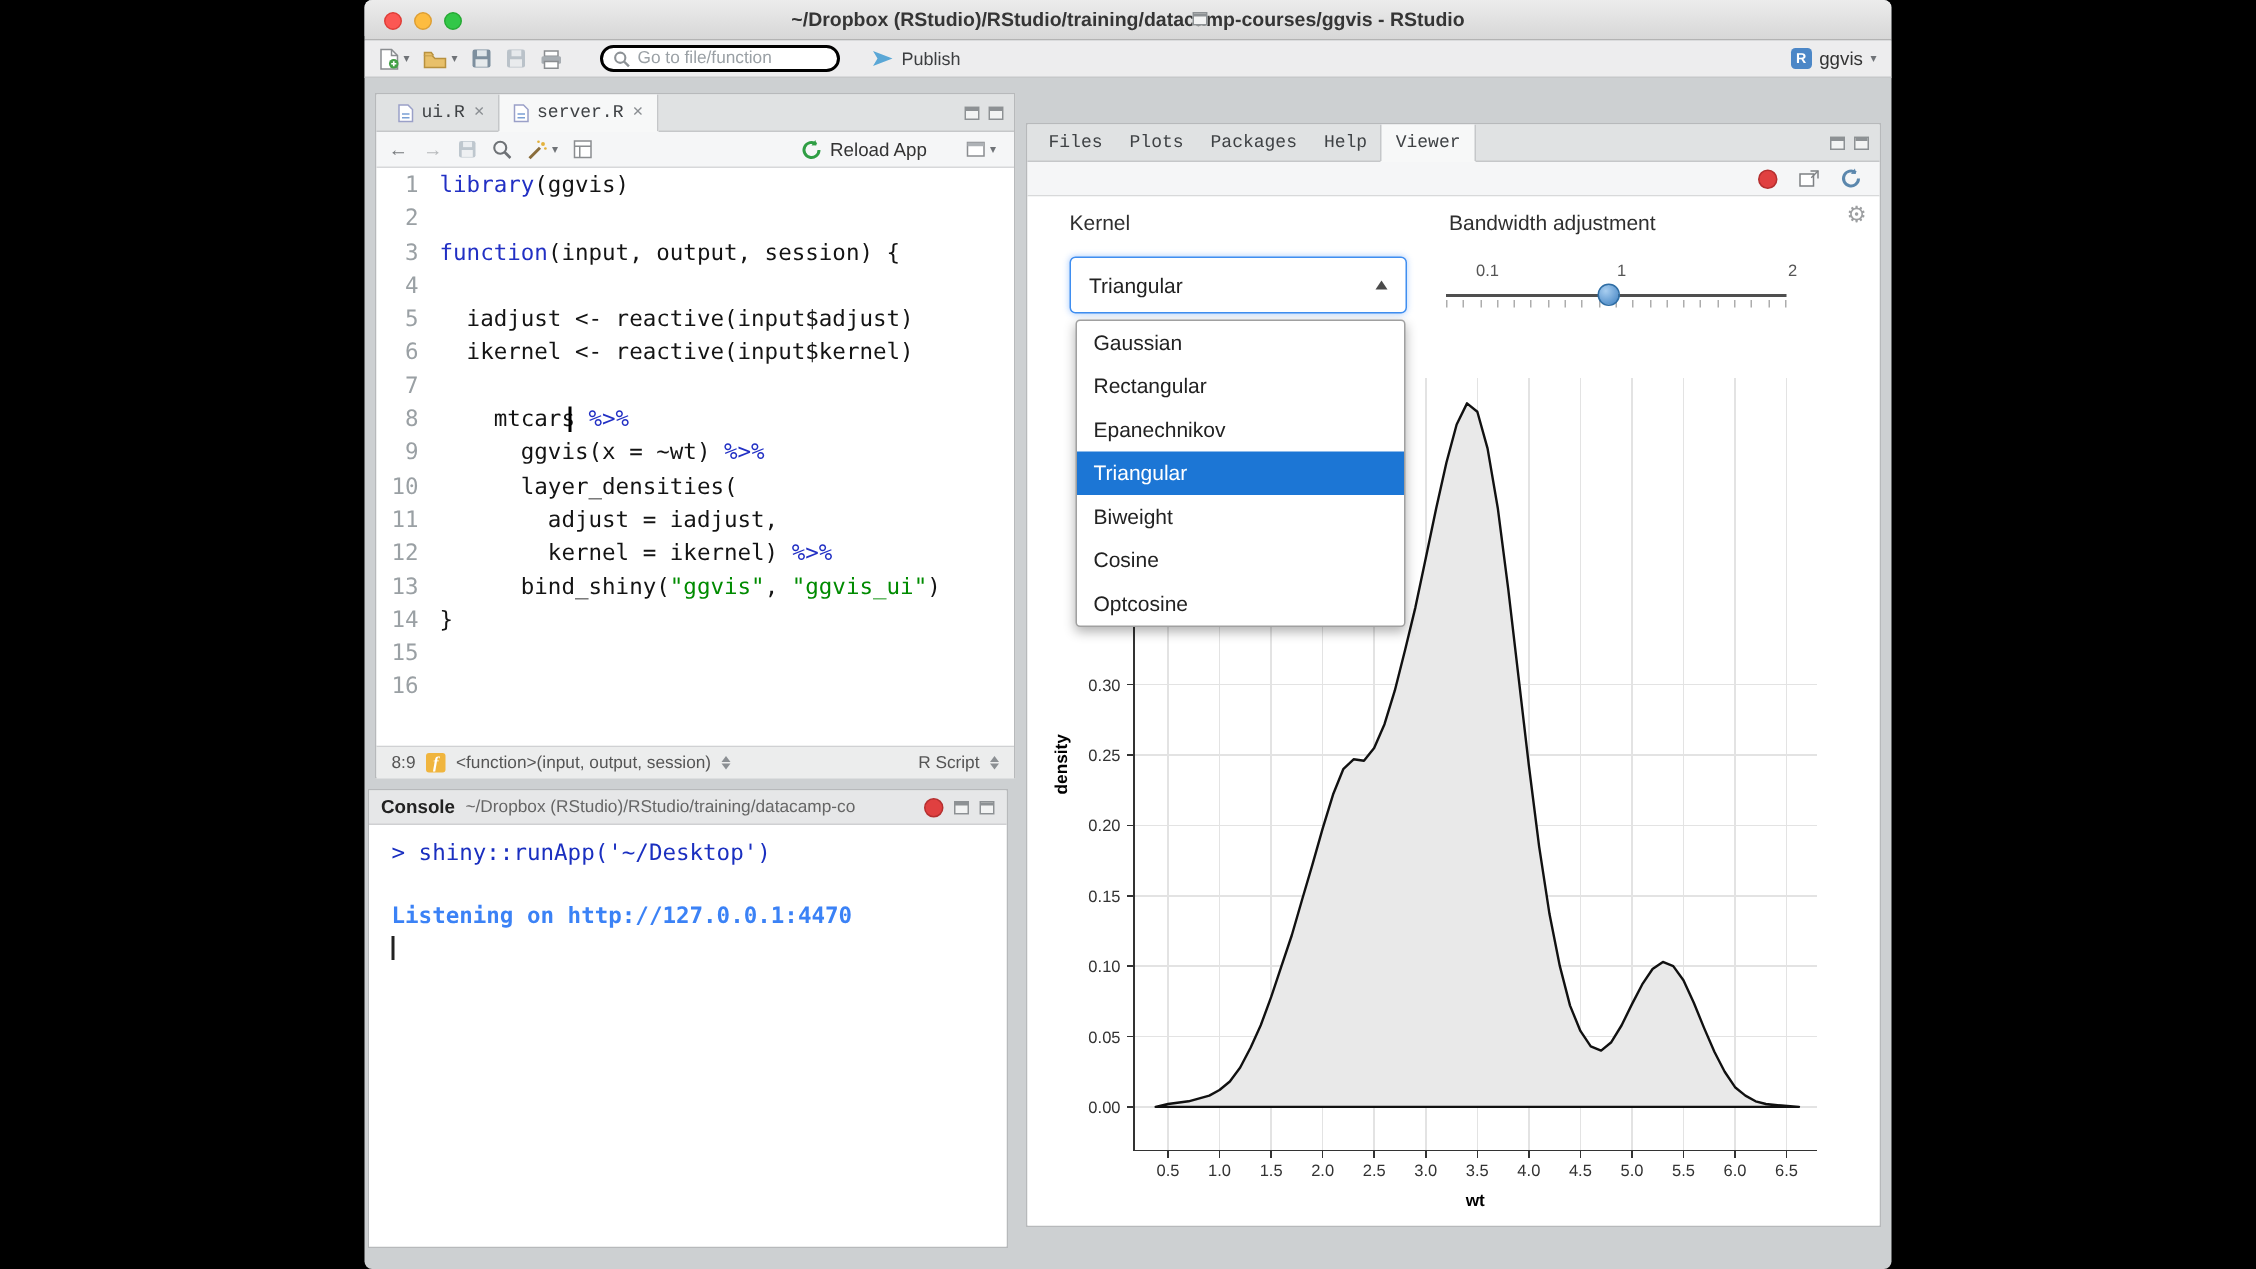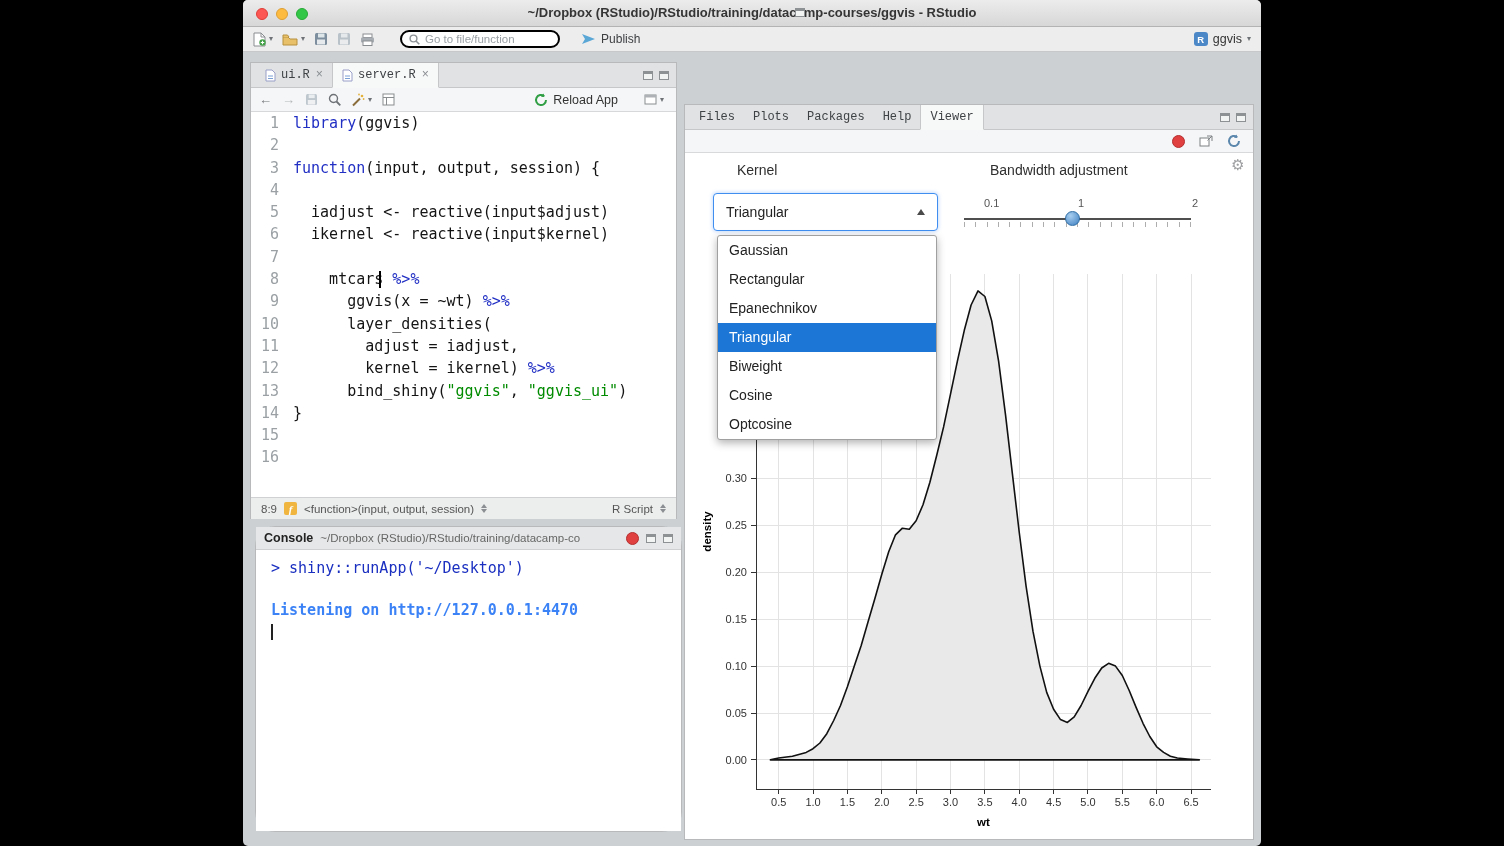--- a/index.html
+++ b/index.html
@@ -25,23 +25,23 @@
   .goto-box input{border:none;outline:none;flex:1;font-size:11.5px;color:#333;background:transparent;font-family:"Liberation Sans",sans-serif;}
   .goto-box input::placeholder{color:#9aa0a5;}
   .publish-grp{margin-left:12px;display:flex;align-items:center;gap:5px;font-size:12px;color:#3c3e40;}
   .spacer{flex:1;}
   .proj-grp{display:flex;align-items:center;gap:5px;font-size:12.5px;color:#333;}
   .proj-ic{width:14px;height:14px;border-radius:3px;background:#4c87c7;color:#fff;font-size:9.5px;font-weight:bold;display:flex;align-items:center;justify-content:center;}
 
   
   .pane{position:absolute;background:#fff;border:1px solid #b7b9bb;}
   .source-pane{left:7px;top:62px;width:427px;height:457px;}
-  .console-pane{left:12px;top:526px;width:427px;height:306px;border-radius:20px;}
+  .console-pane{left:2px;top:526px;width:427px;height:306px;}
   .env-bar{left:441px;top:62px;width:570px;height:24px;background:#e2e4e5;}
-  .viewer-pane{left:441px;top:104px;width:570px;height:736px;}
+  .viewer-pane{left:441px;top:82px;width:570px;height:736px;}
 
   .tabbar{height:25px;background:#e0e2e3;border-bottom:1px solid #c5c7c9;display:flex;align-items:stretch;padding-left:5px;font-family:Liberation Mono, monospace;}
   .tab{display:flex;align-items:center;gap:5px;padding:0 9px;font-size:12px;color:#3f4245;cursor:default;}
   .tab.active{background:#f7f8f8;border-left:1px solid #c5c7c9;border-right:1px solid #c5c7c9;margin-bottom:-1px;border-bottom:1px solid #f7f8f8;}
   .closex{font-size:12px;color:#8a8e92;margin-left:1px;}
   .pane-btns{margin-left:auto;display:flex;align-items:center;gap:6px;padding-right:7px;}
   .ic-min{width:10px;height:9px;border:1px solid #8d9194;border-top-width:3px;background:#f2f3f3;}
   .ic-max{width:10px;height:9px;border:1px solid #8d9194;background:#f2f3f3;position:relative;}
   .ic-max::before{content:"";position:absolute;left:0;top:0;width:100%;height:2px;background:#8d9194;}
 
@@ -77,21 +77,21 @@
   .con-cursor{width:2px;height:16px;background:#222;margin-top:3px;}
 
   
   .env-bar{display:flex;align-items:stretch;padding-left:5px;border:1px solid #b7b9bb;}
   .env-tab{display:flex;align-items:center;padding:0 11px;font-size:12px;color:#3f4245;}
   .env-tab.active{background:#f4f5f5;border-left:1px solid #c5c7c9;border-right:1px solid #c5c7c9;}
   .view-toolbar{height:23px;background:#f5f6f7;border-bottom:1px solid #d8d9da;display:flex;align-items:center;justify-content:flex-end;gap:14px;padding-right:12px;}
   .viewer-content{position:relative;height:686px;background:#fff;overflow:hidden;}
 
   
-  .app-label{position:absolute;font-size:14px;color:#2f2f2f;z-index:2;margin-left:24px;}
+  .app-label{position:absolute;font-size:14px;color:#2f2f2f;z-index:2;}
   .kernel-select{position:absolute;left:28px;top:40px;width:225px;height:38px;background:#fff;border:1.5px solid #3f8ef0;border-radius:4px;box-shadow:0 0 4px rgba(80,150,250,.45);display:flex;align-items:center;padding:0 12px;z-index:4;}
   .kernel-select .val{font-size:14px;color:#222;flex:1;}
   .tri-up{width:0;height:0;border-left:4.5px solid transparent;border-right:4.5px solid transparent;border-bottom:6px solid #4a4a4a;}
   .kernel-popup{position:absolute;left:32px;top:82px;width:220px;background:#fff;border:1px solid #a0a0a0;border-radius:3px;box-shadow:0 3px 8px rgba(0,0,0,.3);z-index:6;overflow:hidden;}
   .kopt{height:29px;line-height:29px;padding-left:11px;font-size:14px;color:#222;}
   .kopt.sel{background:#1c76d5;color:#fff;}
   .slab{position:absolute;font-size:11px;color:#555;z-index:2;padding-left:20px;}
   .sl-track{position:absolute;left:279px;top:65px;width:227px;height:2px;background:#4f4f4f;z-index:2;}
   .sl-ticks{position:absolute;left:279px;top:69px;width:227px;height:5px;display:flex;justify-content:space-between;z-index:2;}
   .stick{width:1px;height:5px;background:#adadad;}

